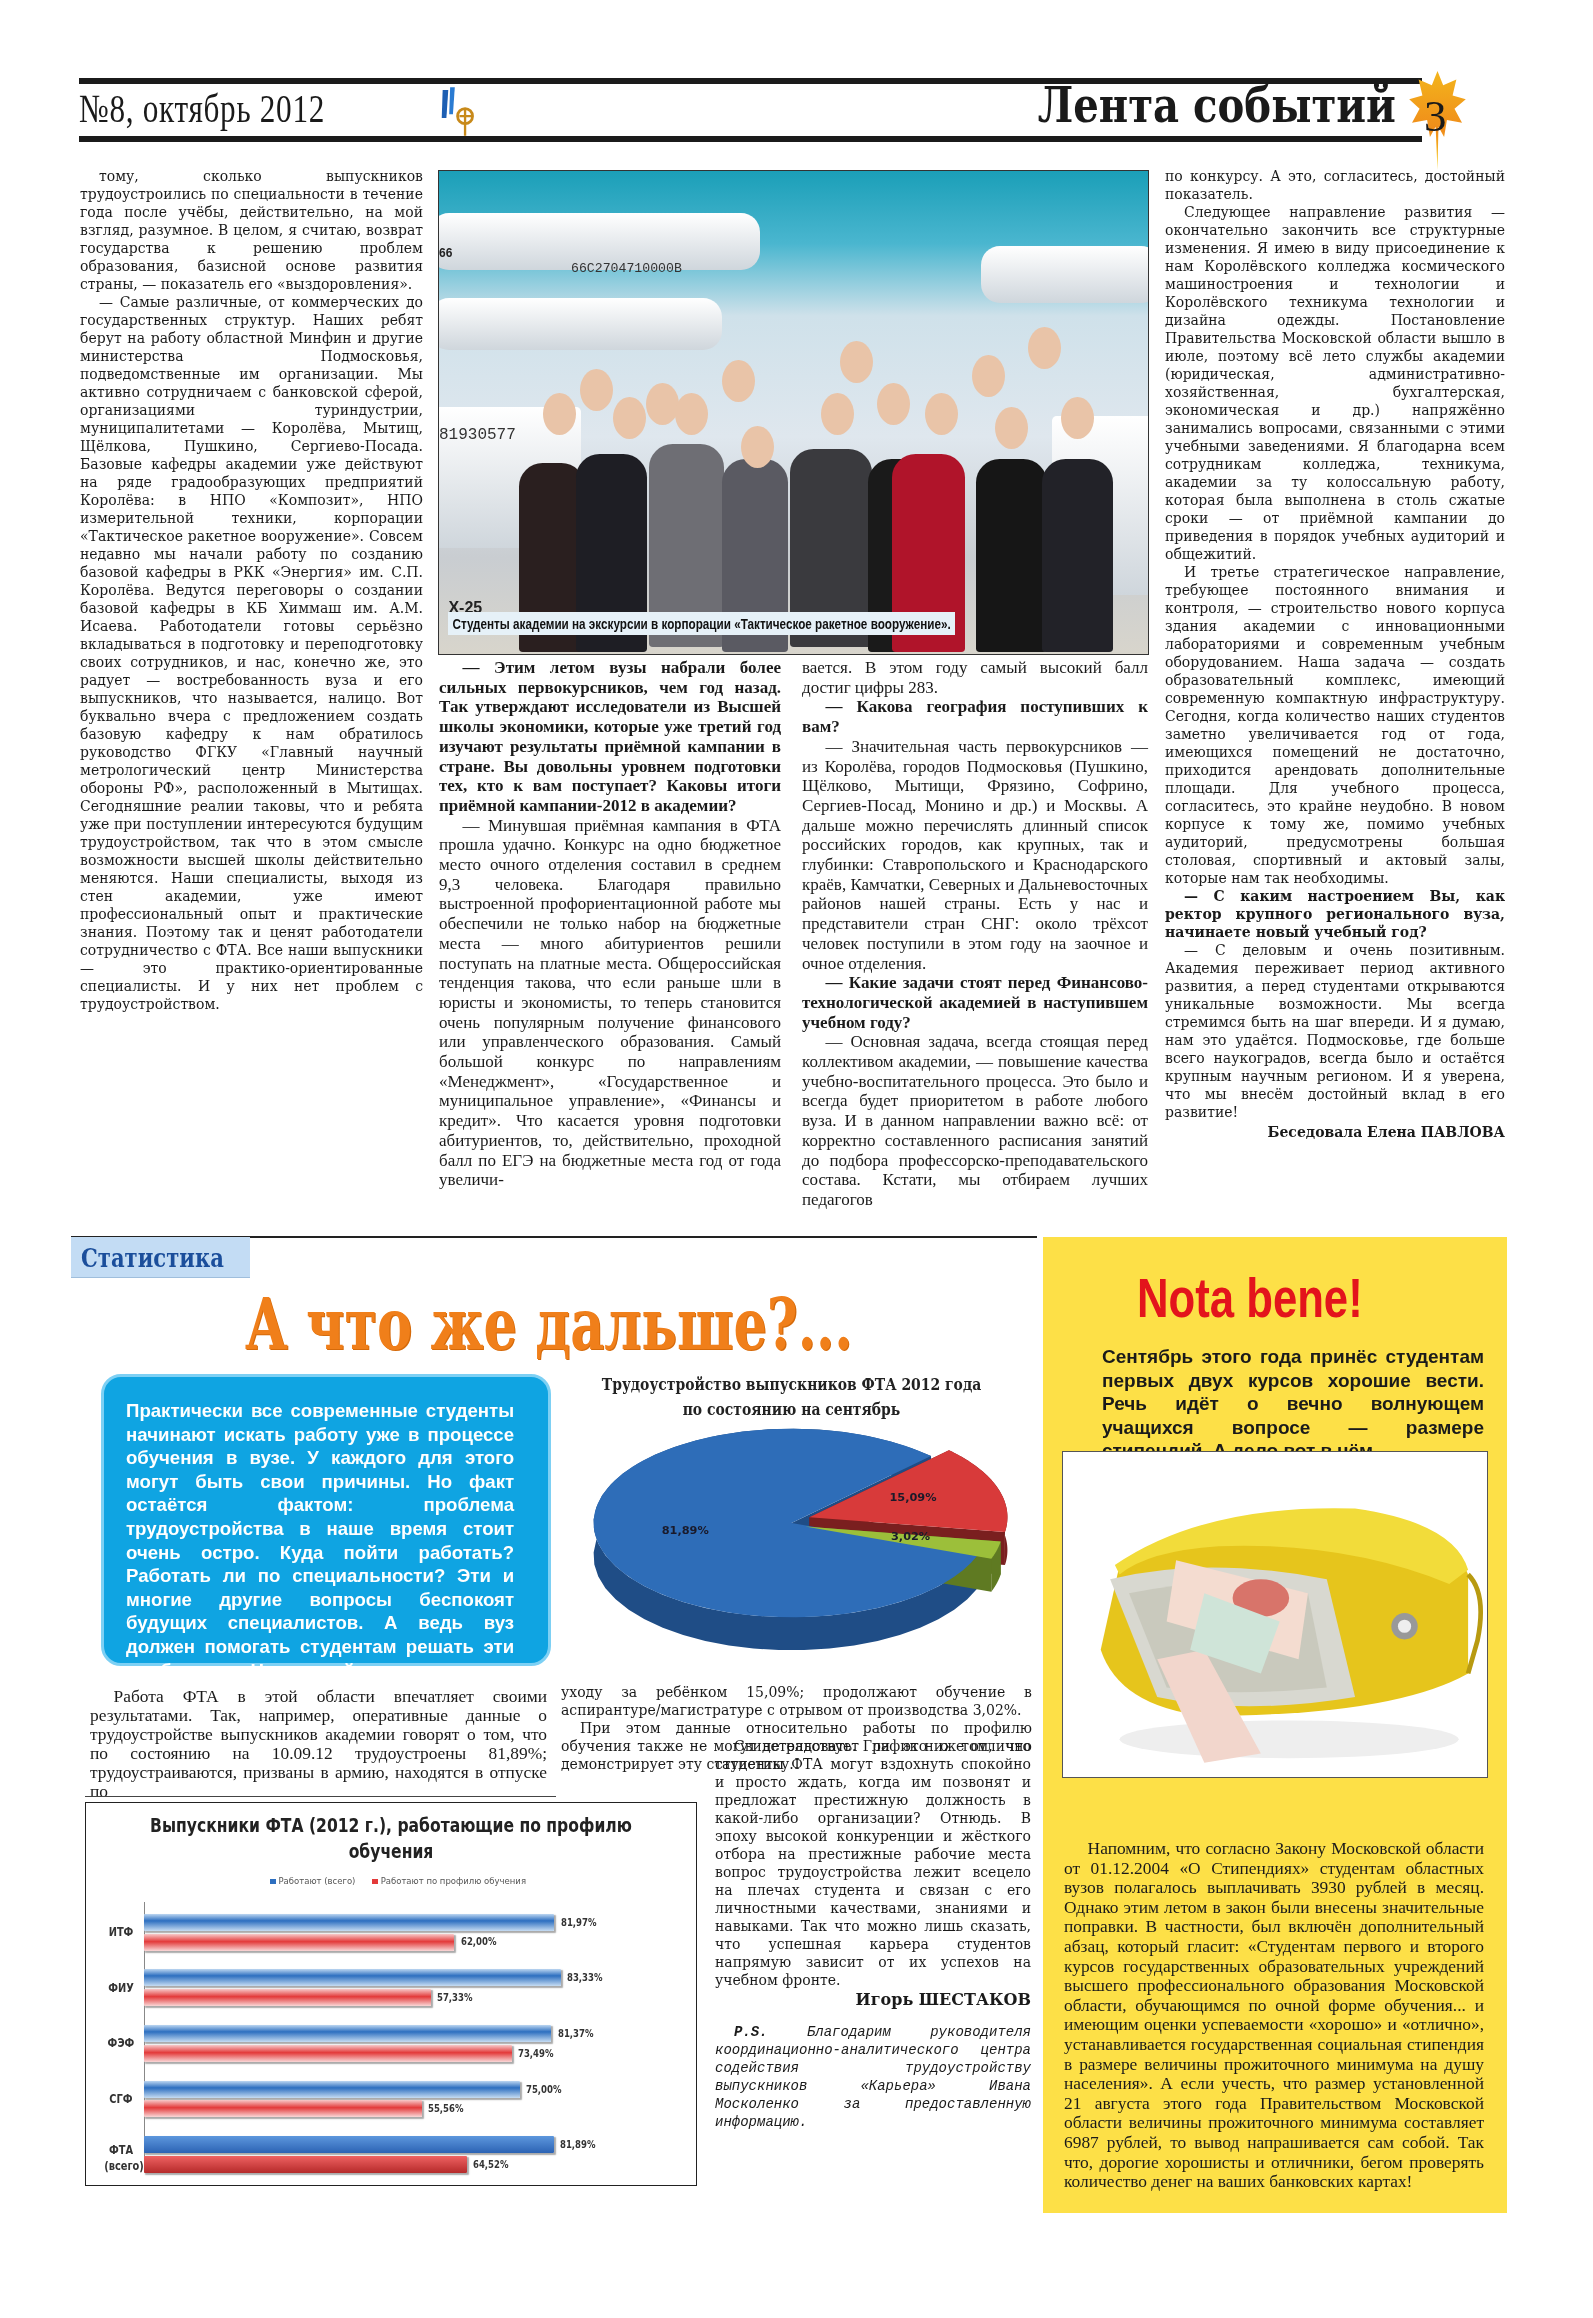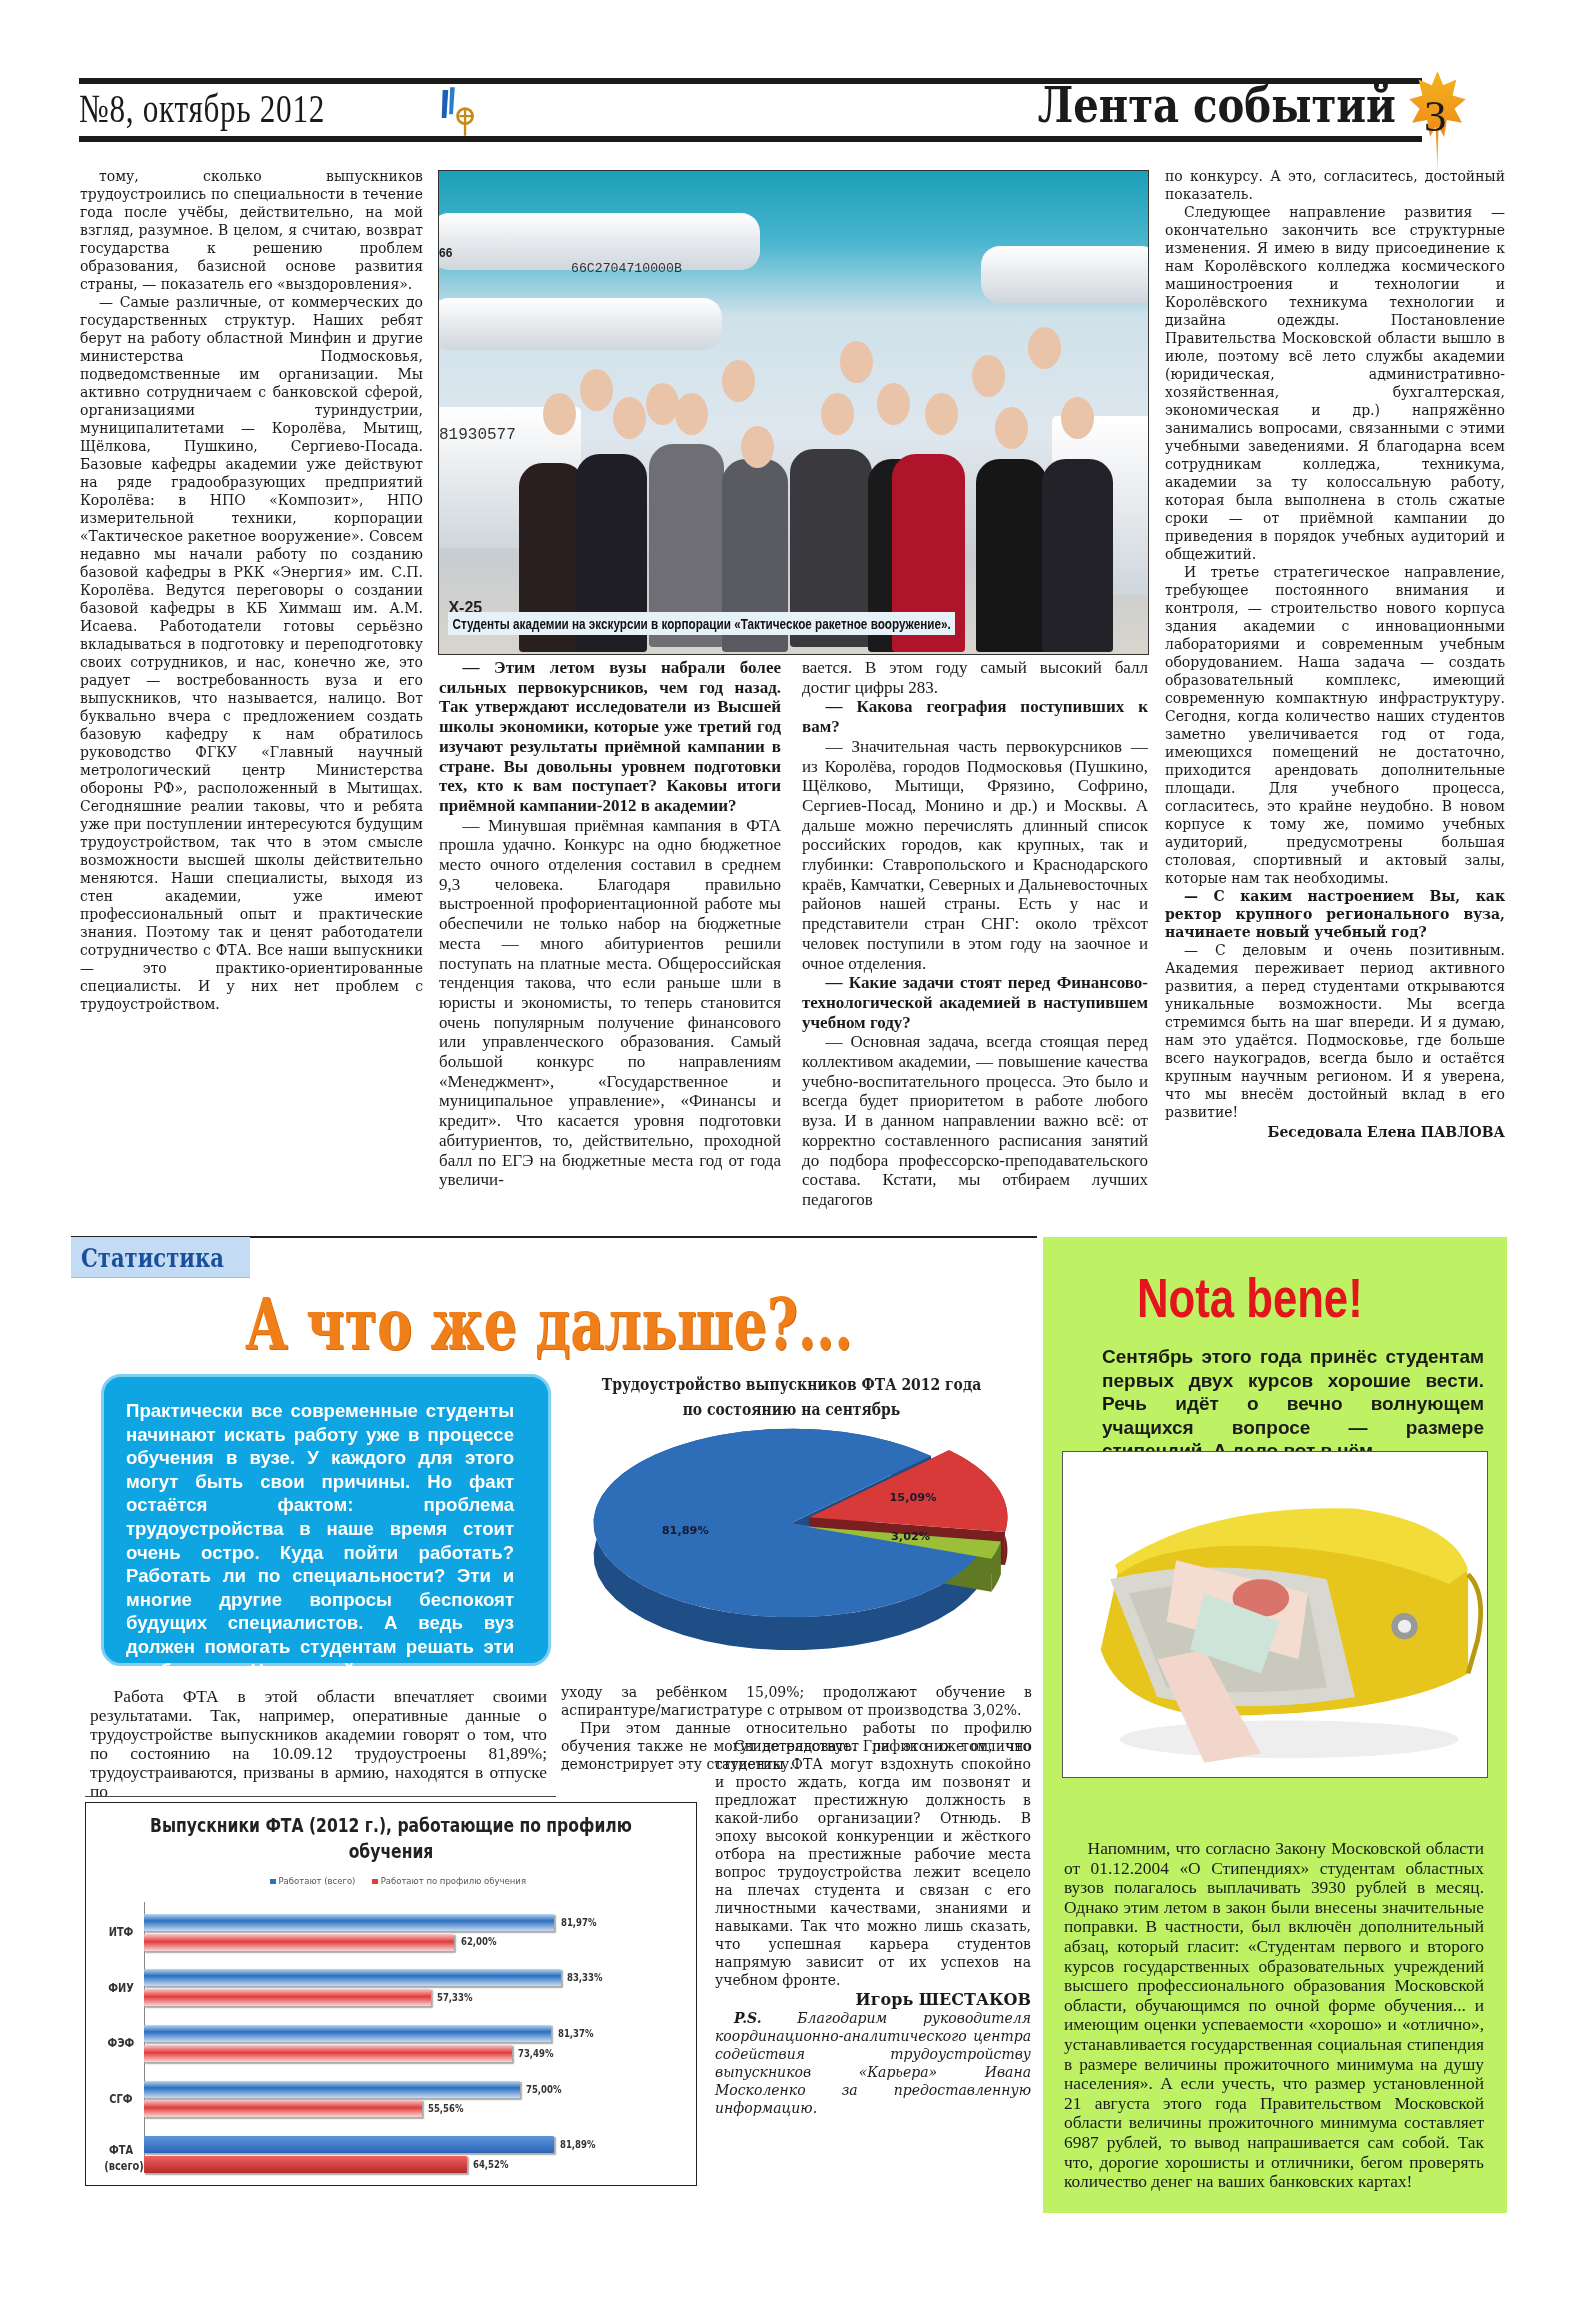--- a/index.html
+++ b/index.html
@@ -43,21 +43,21 @@
   .legend .sw { display:inline-block; width:5.7px; height:5.7px; margin:0 2.8px 0 14px; vertical-align:middle; }
   .cat { position:absolute; left:14px; width:42px; text-align:center; font-family:"DejaVu Sans", sans-serif; font-weight:bold; font-size:12.3px; line-height:16px; color:#333; transform:scaleX(0.8); }
   .bar { position:absolute; left:58px; height:17px; border-radius:0.9px; }
   .bar.blue { background:linear-gradient(180deg,#bcd6f1 0%,#2d6fc0 40%,#c6dcf2 100%); box-shadow:1.4px 1.9px 1.4px #aaa; }
   .bar.red { background:linear-gradient(180deg,#f7c9c9 0%,#e33a3a 45%,#f9d7d7 100%); box-shadow:1.4px 1.9px 1.4px #aaa; }
   .bar.blue.solid { background:linear-gradient(180deg,#5d97dd,#2c63b4); }
   .bar.red.solid { background:linear-gradient(180deg,#ef6262,#b52a2a); }
   .vlabel { position:absolute; font-family:"DejaVu Sans", sans-serif; font-weight:bold; font-size:10.4px; color:#333; transform:scaleX(0.82); transform-origin:left; }
   .axis { position:absolute; left:58px; top:99px; width:0.9px; height:269px; background:#888; }
   
-  .nb { position:absolute; left:1043px; top:1237px; width:464px; height:976px; background:#bef264; }
+  .nb { position:absolute; left:1043px; top:1237px; width:464px; height:976px; background:#fde047; }
   .nb-title { position:absolute; left:94px; top:28px; font-family:"Liberation Sans", sans-serif; font-weight:bold; font-size:56px; color:#e3141c; transform:scaleX(0.78); transform-origin:left; white-space:nowrap; }
   .nb-lead { position:absolute; left:59px; top:108px; width:382px; font-family:"Liberation Sans", sans-serif; font-weight:bold; font-size:19px; line-height:23.6px; color:#1a1a1a; text-align:justify; }
   .wallet { position:absolute; left:19px; top:214px; width:424px; height:325px; background:#fff; border:0.9px solid #555; overflow:hidden; }
   .nb-text { position:absolute; left:21px; top:556px; width:420px; font-family:"Liberation Serif", serif; font-size:17.4px; line-height:19.6px; text-align:justify;margin-top:46px; }
   .nb-text p { margin:0; text-indent:23.6px; }
   .ps { font-style:italic; }
   .ps b { font-style:italic; }
 </style>
 </head>
 <body>
@@ -220,21 +220,21 @@
 (всего)</div>
     <div class="bar blue solid" style="top: 333px; width: 410px;"></div>
     <div class="vlabel" style="top: 335px; left: 474px;">81,89%</div>
     <div class="bar red solid" style="top: 353px; width: 323px;"></div>
     <div class="vlabel" style="top: 355px; left: 387px;">64,52%</div>
   </div>
 
 <div class="col" style="left:715px; top:1737px; width:316px; font-size:14px; line-height:18px;">
   <p>Свидетельствует ли это о том, что студенты ФТА могут вздохнуть спокойно и просто ждать, когда им позвонят и предложат престижную должность в какой-либо организации? Отнюдь. В эпоху высокой конкуренции и жёсткого отбора на престижные рабочие места вопрос трудоустройства лежит всецело на плечах студента и связан с его личностными качествами, знаниями и навыками. Так что можно лишь сказать, что успешная карьера студентов напрямую зависит от их успехов на учебном фронте.</p>
   <p class="sig" style="font-size:16px;">Игорь ШЕСТАКОВ</p>
-  <p class="ps" style=""><b>P.S.</b> <span>Благодарим руководителя координационно-аналитического центра содействия трудоустройству выпускников «Карьера» Ивана Москоленко за предоставленную информацию.</span></p>
+  <p class="ps" style="margin-top:14px;font-family:Liberation Mono, monospace;"><b>P.S.</b> <span>Благодарим руководителя координационно-аналитического центра содействия трудоустройству выпускников «Карьера» Ивана Москоленко за предоставленную информацию.</span></p>
 </div>
 
 <div class="nb">
   <div class="nb-title">Nota bene!</div>
   <div class="nb-lead">Сентябрь этого года принёс студентам первых двух курсов хорошие вести. Речь идёт о вечно волнующем учащихся вопросе — размере стипендий. А дело вот в чём.</div>
   <div class="wallet">
     <svg width="424" height="325" viewBox="0 0 900 690">
       <ellipse cx="480" cy="610" rx="360" ry="40" fill="#eee"></ellipse>
       <path d="M120 240 Q300 120 620 130 Q820 150 860 260 L860 470 Q700 560 300 560 Q120 540 80 420 Z" fill="#e6c51c"></path>
       <path d="M110 240 Q300 110 620 120 Q830 150 860 250 L820 280 Q600 190 330 200 Q180 210 120 260 Z" fill="#f2dc3a"></path>

